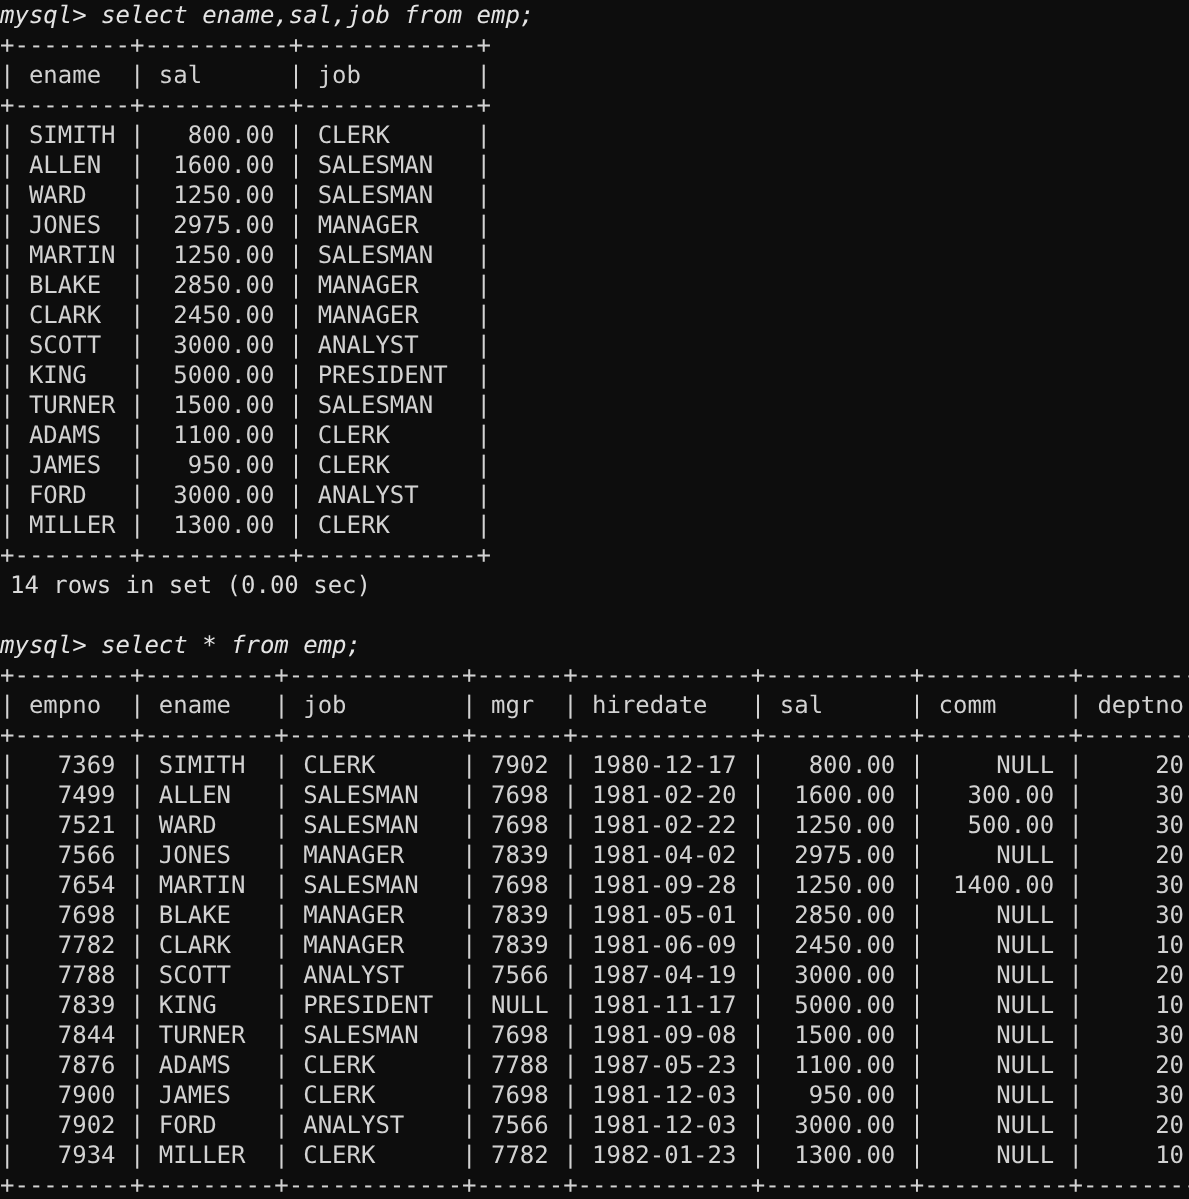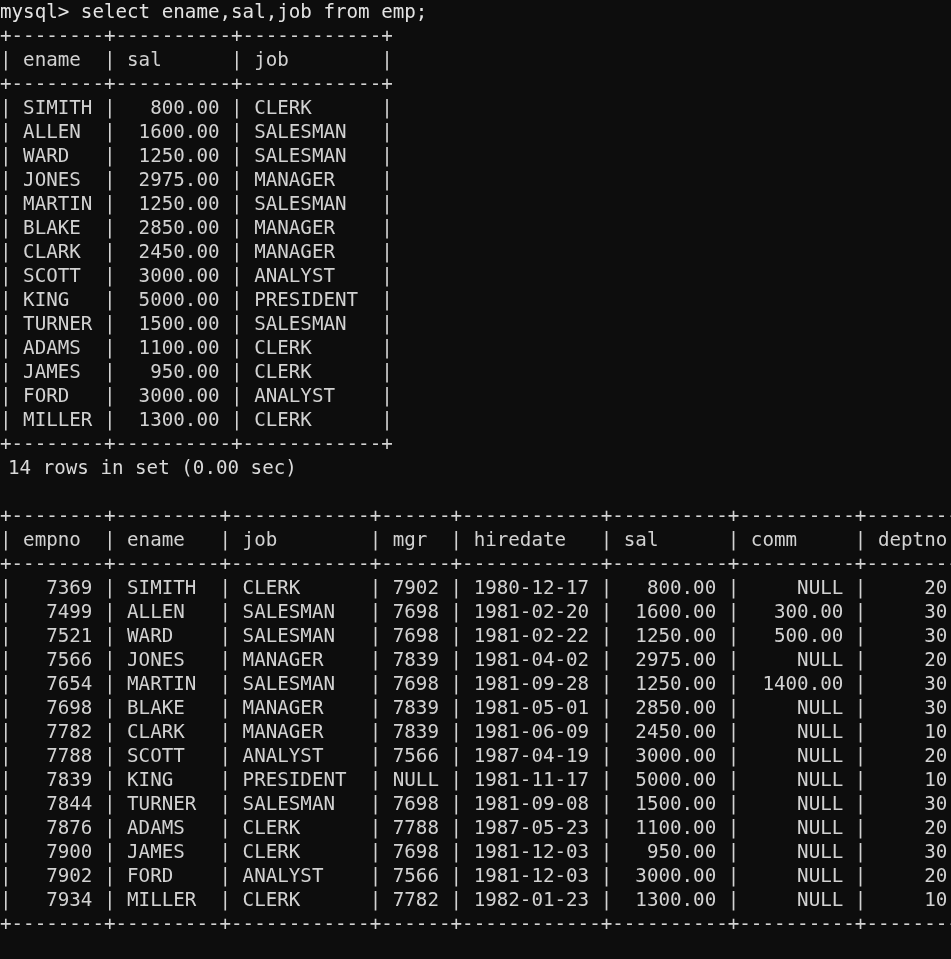--- a/index.html
+++ b/index.html
@@ -29,21 +29,21 @@
     font-family: "DejaVu Sans Mono", "Liberation Mono", monospace;
     font-size: 19.2px;
     line-height: 24px;
     letter-spacing: 0px;
     color: #d9d9d9;
     background: transparent;
     white-space: pre;
     font-variant-ligatures: none;
     -webkit-font-smoothing: antialiased;
   }
-  pre.term-line.prompt { color: #e4e4e4; }
+  pre.term-line.prompt { color: #e4e4e4; font-style: italic; }
   pre.term-line.status { color: #d9d9d9; margin-left: 8px; }
   pre.term-block.table-block { color: #d2d2d2; }
   .blank-line { height: 24px; }
 </style>
 </head>
 <body>
 
 <div id="terminal">
 
   <pre class="term-line prompt">mysql&gt; select ename,sal,job from emp;</pre>
@@ -64,20 +64,21 @@
 | ADAMS  |  1100.00 | CLERK      |
 | JAMES  |   950.00 | CLERK      |
 | FORD   |  3000.00 | ANALYST    |
 | MILLER |  1300.00 | CLERK      |
 +--------+----------+------------+</pre>
 
   <pre class="term-line status">14 rows in set (0.00 sec)</pre>
 
   <pre class="term-line blank-line"> </pre>
 
+  <pre class="term-line prompt">mysql&gt; select * from emp;</pre>
 
   <pre class="term-block table-block">+--------+---------+------------+------+------------+----------+----------+--------+
 | empno  | ename   | job        | mgr  | hiredate   | sal      | comm     | deptno |
 +--------+---------+------------+------+------------+----------+----------+--------+
 |   7369 | SIMITH  | CLERK      | 7902 | 1980-12-17 |   800.00 |     NULL |     20 |
 |   7499 | ALLEN   | SALESMAN   | 7698 | 1981-02-20 |  1600.00 |   300.00 |     30 |
 |   7521 | WARD    | SALESMAN   | 7698 | 1981-02-22 |  1250.00 |   500.00 |     30 |
 |   7566 | JONES   | MANAGER    | 7839 | 1981-04-02 |  2975.00 |     NULL |     20 |
 |   7654 | MARTIN  | SALESMAN   | 7698 | 1981-09-28 |  1250.00 |  1400.00 |     30 |
 |   7698 | BLAKE   | MANAGER    | 7839 | 1981-05-01 |  2850.00 |     NULL |     30 |

